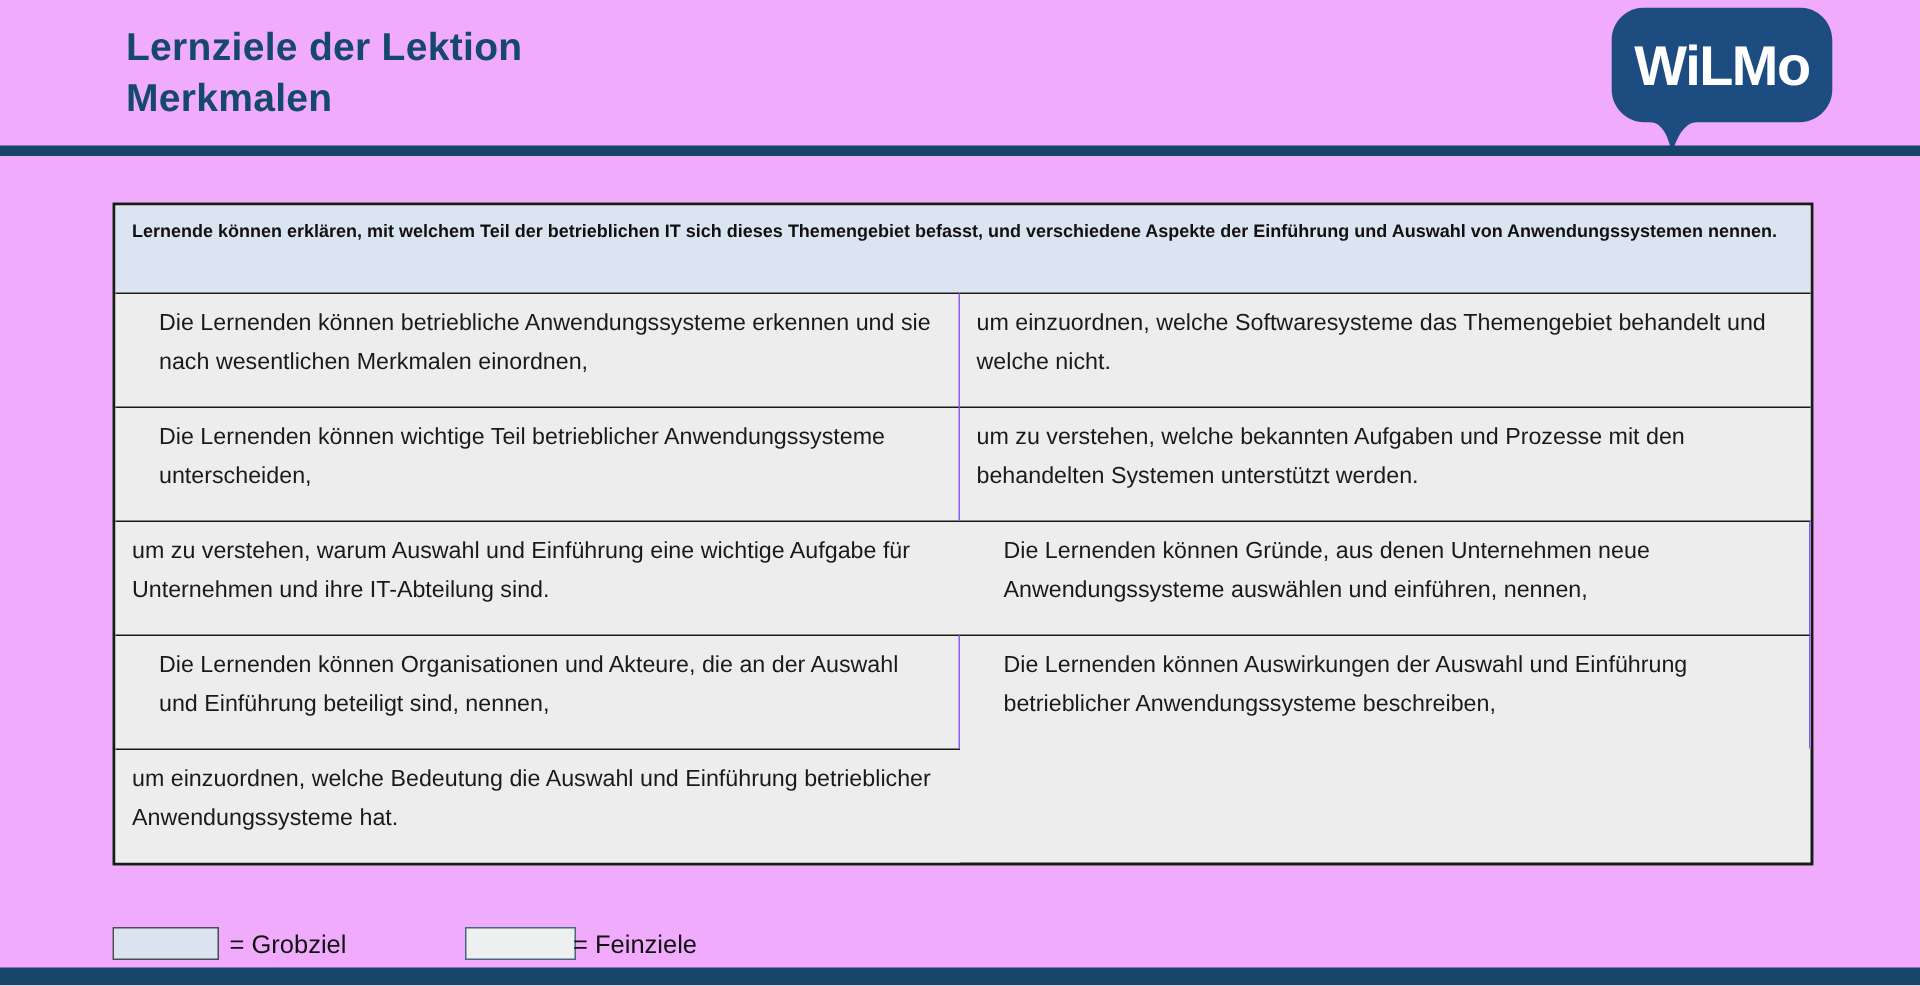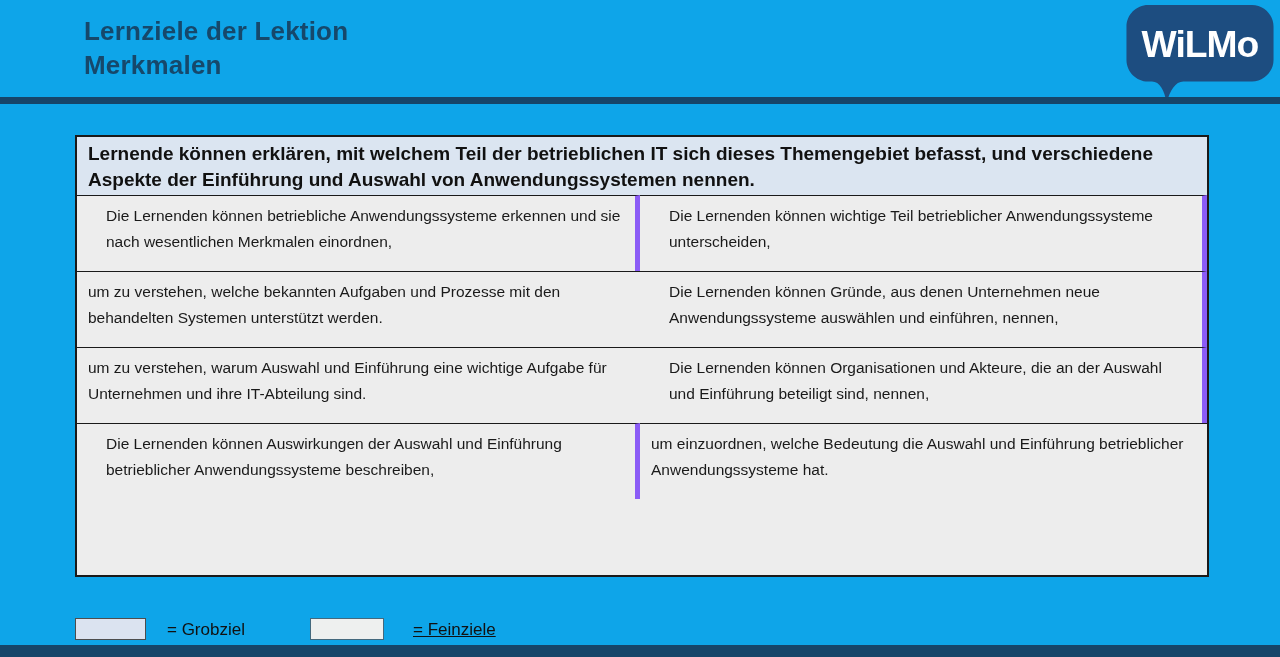--- a/index.html
+++ b/index.html
@@ -1,68 +1,68 @@
 <!DOCTYPE html>
 <html><head>
 <meta charset="utf-8">
 <style>
   html,body{margin:0;padding:0;background:#fff;}
   .slide{
     position:relative;
     width:1280px;height:657px;
-    background:#0ea5e9;
+    background:#f0abfc;
     font-family:"Liberation Sans","DejaVu Sans",sans-serif;
     overflow:hidden;
   }
   
   .title{
     position:absolute;left:84px;top:14px;
     color:#16486b;font-size:26px;line-height:34px;font-weight:600;
     letter-spacing:0.2px;
   }
-  .logo{position:absolute;left:1126px;top:5px;width:148px;height:100px;}
+  .logo{position:absolute;left:1074px;top:5px;width:148px;height:100px;}
   .logo svg{display:block;width:100%;height:100%;}
   .top-bar{
     position:absolute;left:0;top:97px;width:1280px;height:7px;
     background:#164569;
   }
   
   .objectives-table{
     position:absolute;left:75px;top:135px;width:1130px;height:438px;
     border:2px solid #1a1a1a;
     display:grid;
     grid-template-columns:563px 1fr;
     grid-template-rows:58px repeat(5,1fr);
     background:#ededed;
     box-sizing:content-box;
   }
   .thead{
     grid-column:1 / span 2;
     background:#dbe5f1;
     font-weight:bold;color:#111;
-    font-size:19px;line-height:26px;
+    font-size:12px;line-height:26px;
     padding:4px 12px 0 11px;
   }
   .cell{
     font-size:15.5px;line-height:26px;color:#1a1a1a;
     padding:7px 12px 0 11px;
     border-top:1px solid #1a1a1a;
     background:#ededed;
   }
-  .cell.left{border-right:5px solid #8b5cf6;padding-left:29px;}
+  .cell.left{border-right:1px solid #8b5cf6;padding-left:29px;}
   
   .legend{position:absolute;left:75px;top:616px;height:28px;width:600px;}
   .swatch{position:absolute;top:2px;height:22px;display:inline-block;box-sizing:border-box;}
   .swatch.grob{left:0;width:71px;background:#dbe3f0;border:1px solid #4d4d4d;}
   .swatch.fein{left:235px;width:74px;background:#eef0ef;border:1px solid #44697d;}
   .legend-label{
     position:absolute;top:1px;font-size:17px;color:#111;line-height:26px;
   }
-  .legend-label.grob{left:92px;}
-  .legend-label.fein{left:338px;text-decoration:underline;}
+  .legend-label.grob{left:78px;}
+  .legend-label.fein{left:307px;}
   
   .bottom-bar{
     position:absolute;left:0;top:645px;width:1280px;height:12px;
     background:#164569;
   }
 </style>
 </head>
 <body>
 
 <div class="slide">
@@ -78,26 +78,27 @@
       <text x="75" y="53" text-anchor="middle" fill="#ffffff" font-family="Liberation Sans, DejaVu Sans, sans-serif" font-size="38" font-weight="bold" letter-spacing="-1">WiLMo</text>
     </svg>
   </div>
 
   <div class="top-bar"></div>
 
   <div class="objectives-table">
     <div class="thead">Lernende können erklären, mit welchem Teil der betrieblichen IT sich dieses Themengebiet befasst, und verschiedene Aspekte der Einführung und Auswahl von Anwendungssystemen nennen.</div>
 
     <div class="cell left">Die Lernenden können betriebliche Anwendungssysteme erkennen und sie nach wesentlichen Merkmalen einordnen,</div>
+    <div class="cell right">um einzuordnen, welche Softwaresysteme das Themengebiet behandelt und welche nicht.</div>
 
     <div class="cell left">Die Lernenden können wichtige Teil betrieblicher Anwendungssysteme unterscheiden,</div>
     <div class="cell right">um zu verstehen, welche bekannten Aufgaben und Prozesse mit den behandelten Systemen unterstützt werden.</div>
 
+    <div class="cell right">um zu verstehen, warum Auswahl und Einführung eine wichtige Aufgabe für Unternehmen und ihre IT-Abteilung sind.</div>
     <div class="cell left">Die Lernenden können Gründe, aus denen Unternehmen neue Anwendungssysteme auswählen und einführen, nennen,</div>
-    <div class="cell right">um zu verstehen, warum Auswahl und Einführung eine wichtige Aufgabe für Unternehmen und ihre IT-Abteilung sind.</div>
 
     <div class="cell left">Die Lernenden können Organisationen und Akteure, die an der Auswahl und Einführung beteiligt sind, nennen,</div>
 
     <div class="cell left">Die Lernenden können Auswirkungen der Auswahl und Einführung betrieblicher Anwendungssysteme beschreiben,</div>
     <div class="cell right">um einzuordnen, welche Bedeutung die Auswahl und Einführung betrieblicher Anwendungssysteme hat.</div>
   </div>
 
   <div class="legend">
     <span class="swatch grob"></span>
     <span class="legend-label grob">= Grobziel</span>

